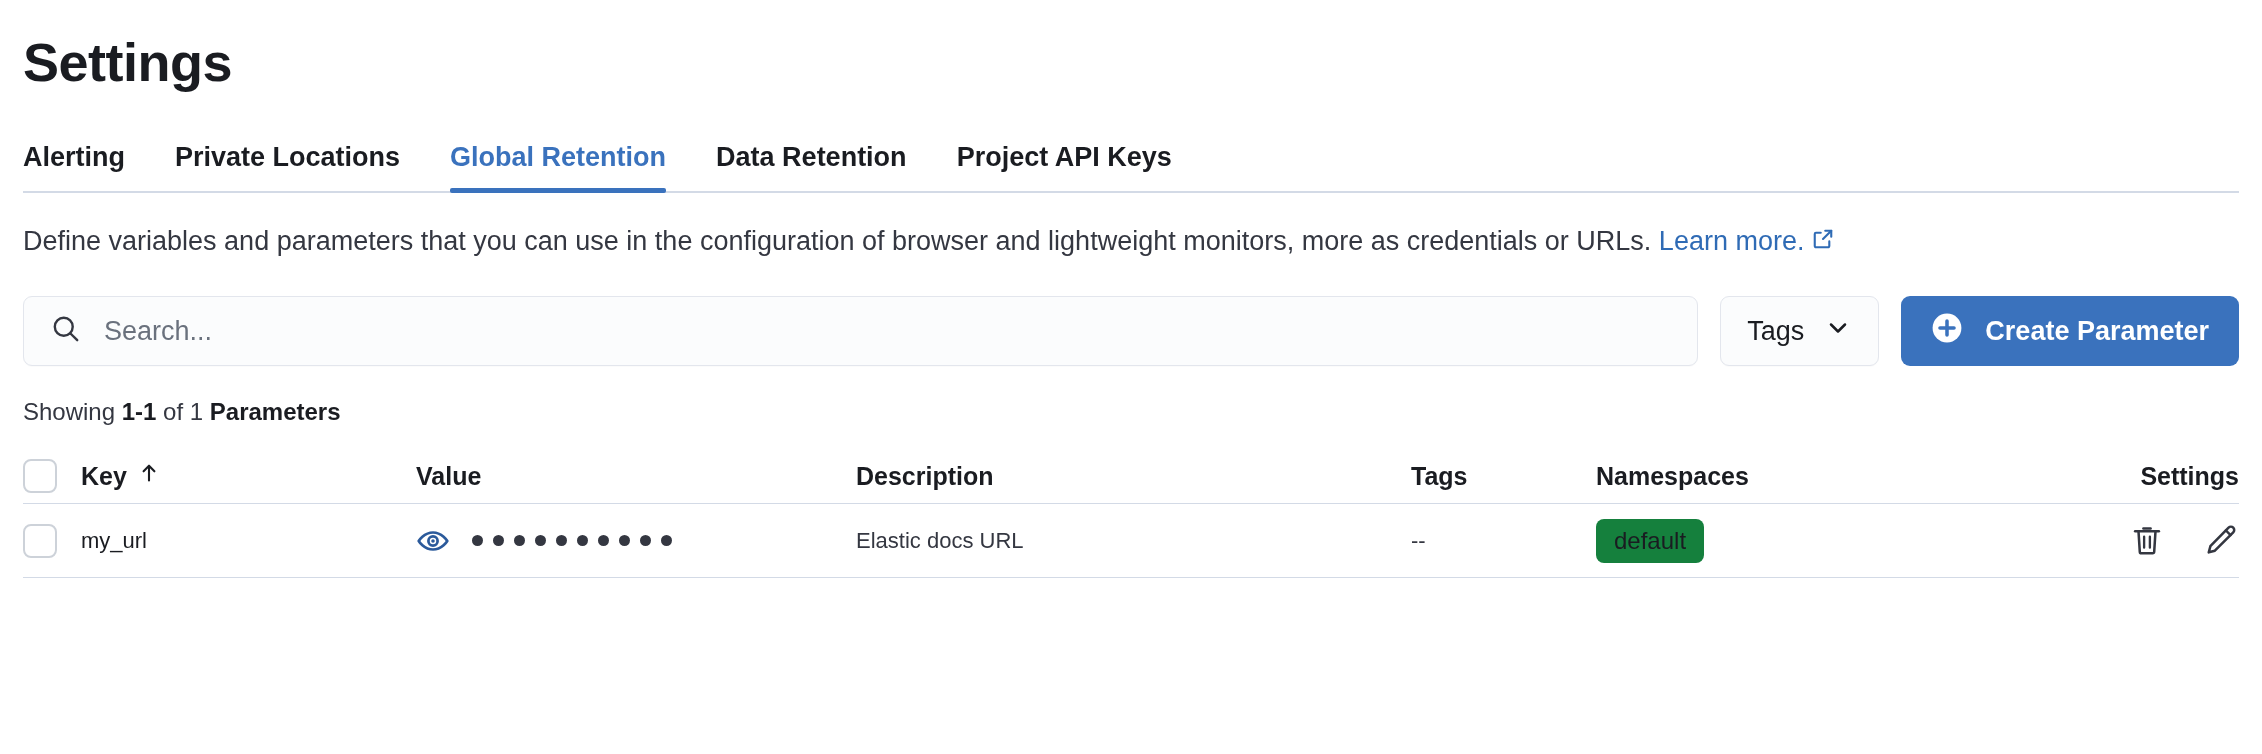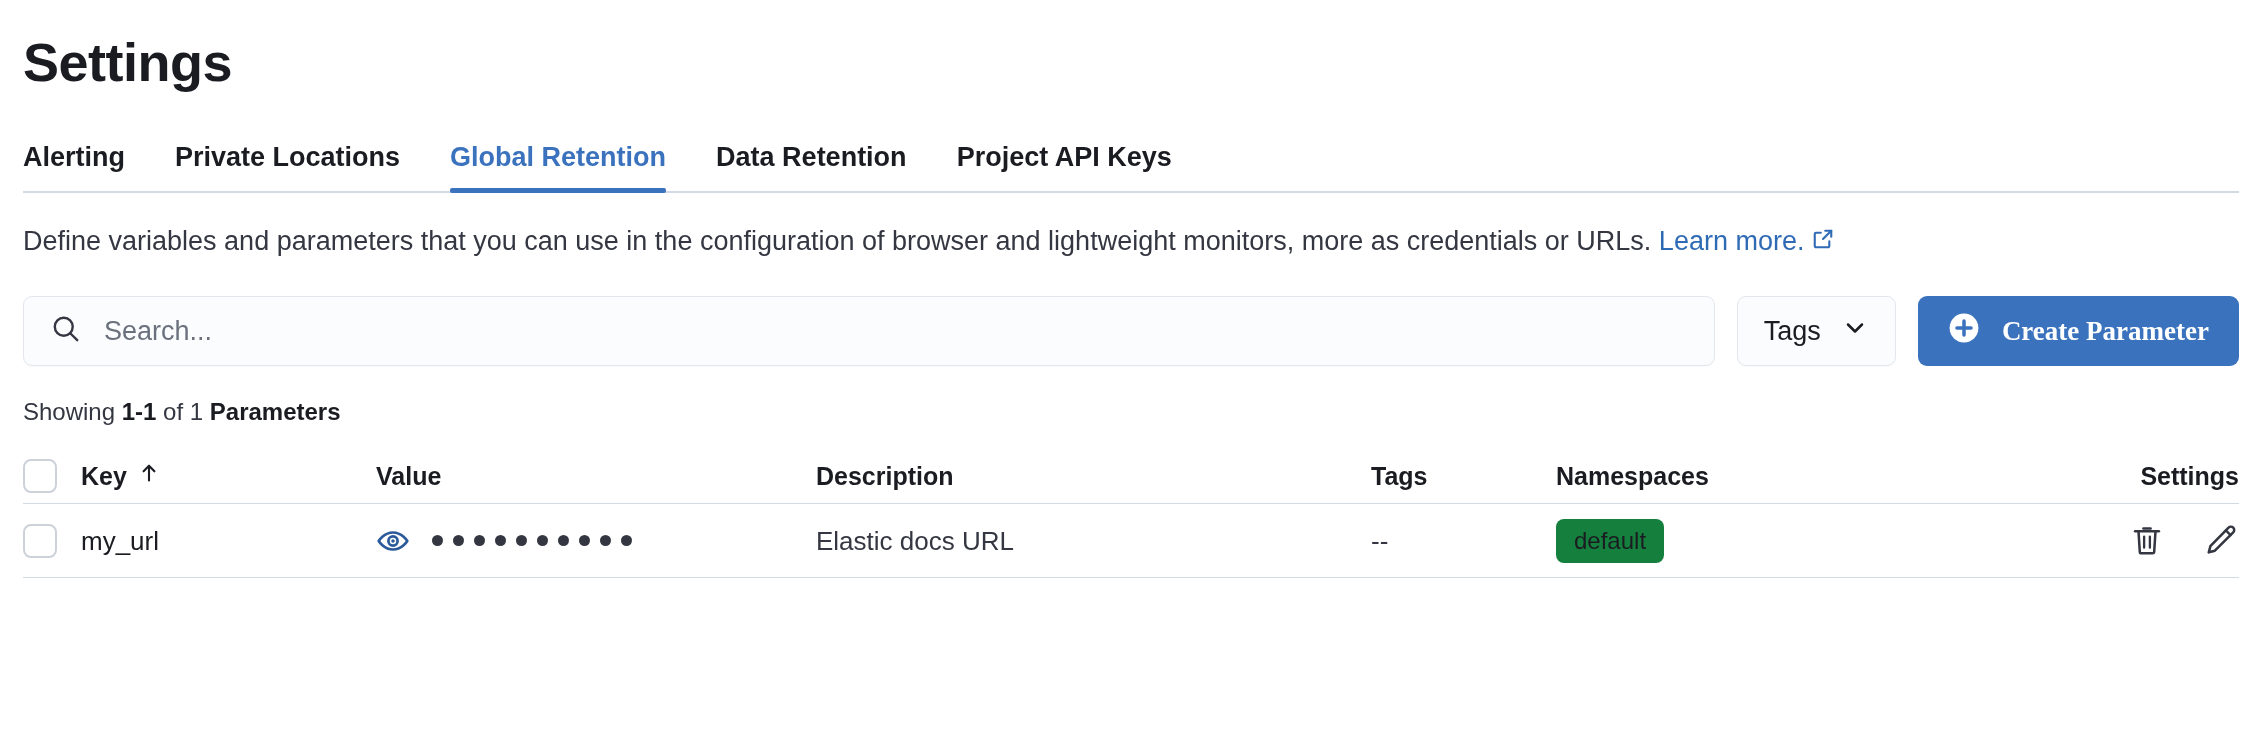--- a/index.html
+++ b/index.html
@@ -128,21 +128,21 @@
   .create-btn {
     height: 70px;
     background: #3a72bd;
     border: none;
     border-radius: 9px;
     display: flex;
     align-items: center;
     gap: 22px;
     padding: 0 30px;
     color: #ffffff;
-    font-family: Liberation Serif, serif;
+    font-family: Liberation Sans, sans-serif;
     font-size: 27px;
     font-weight: 700;
     cursor: pointer;
     white-space: nowrap;
   }
 
   
   .showing {
     font-size: 24px;
     color: #343741;
@@ -159,36 +159,36 @@
   .trow {
     display: flex;
     align-items: center;
     border-bottom: 1px solid #d3dae6;
   }
   .trow.head { height: 56px; }
   .trow.body { height: 74px; }
 
   .c-check   { width: 58px; flex: 0 0 58px; display:flex; align-items:center; }
   .c-key     { width: 295px; flex: 0 0 295px; }
-  .c-value   { width: 440px; flex: 0 0 440px; display: flex; align-items: center; gap: 22px; }
+  .c-value   { width: 440px; flex: 0 0 440px; display: flex; align-items: center; gap: 22px; margin-left: 40px; }
   .c-desc    { width: 555px; flex: 0 0 555px; }
   .c-tags    { width: 185px; flex: 0 0 185px; }
   .c-ns      { flex: 1 1 auto; }
   .c-actions { width: 175px; flex: 0 0 175px; display: flex; align-items: center; justify-content: flex-end; gap: 38px; }
 
   .th {
     font-size: 25px;
     font-weight: 700;
     color: #1a1c21;
     line-height: 30px;
     white-space: nowrap;
   }
   .th.sortable { cursor: pointer; display: inline-flex; align-items: center; gap: 10px; }
   .td {
-    font-size: 26px;
+    font-size: 22px;
     color: #343741;
     line-height: 30px;
     white-space: nowrap;
   }
   .td.key { color: #1a1c21; }
 
   .checkbox {
     width: 34px; height: 34px;
     border: 2px solid #cdd2d9;
     border-radius: 8px;

